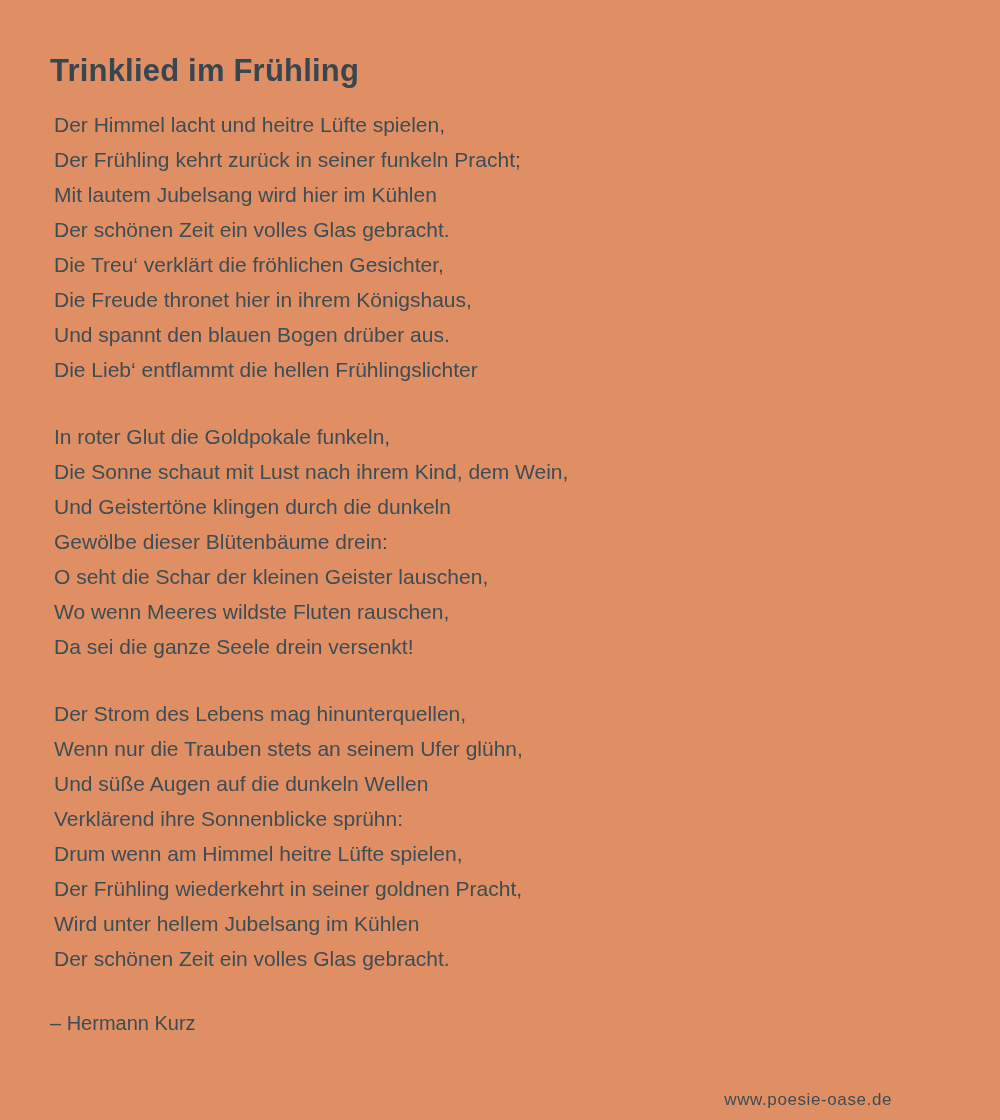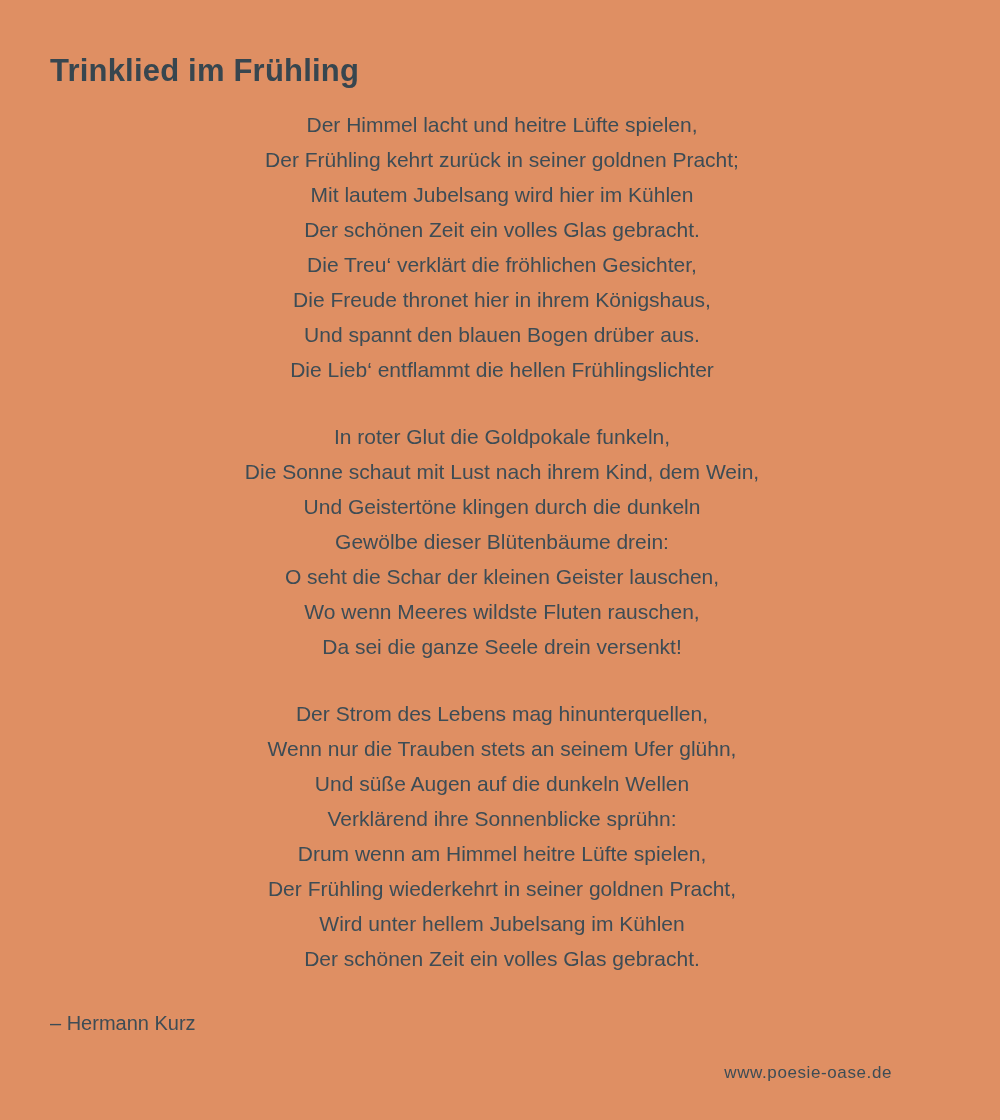--- a/index.html
+++ b/index.html
@@ -24,56 +24,55 @@
   .poem-title {
     font-size: 31px;
     font-weight: bold;
     letter-spacing: 0.2px;
     color: #37464f;
     margin: 0 0 18px 0;
     line-height: 1.2;
   }
   .stanza {
     margin: 0 0 32px 4px;
-    text-align: center;
   }
   .line {
     font-size: 21px;
     line-height: 35px;
     color: #3d4c55;
     white-space: pre;
   }
   .author {
     font-size: 20px;
     line-height: 30px;
     color: #3d4c55;
     margin-top: 20px;
   }
   .footer-url {
     position: absolute;
     right: 108px;
-    bottom: 37px;
+    bottom: 10px;
     font-size: 17px;
     letter-spacing: 0.6px;
     color: #3d4c55;
     margin-left: 27px;
   }
 </style>
 </head>
 <body>
 
 <div class="page">
 
   <h1 class="poem-title">Trinklied im Frühling</h1>
 
   <div class="poem-body">
 
     <div class="stanza">
       <div class="line">Der Himmel lacht und heitre Lüfte spielen,</div>
-      <div class="line">Der Frühling kehrt zurück in seiner goldnen Pracht;</div>
+      <div class="line">Der Frühling kehrt zurück in seiner funkeln Pracht;</div>
       <div class="line">Mit lautem Jubelsang wird hier im Kühlen</div>
       <div class="line">Der schönen Zeit ein volles Glas gebracht.</div>
       <div class="line">Die Treu‘ verklärt die fröhlichen Gesichter,</div>
       <div class="line">Die Freude thronet hier in ihrem Königshaus,</div>
       <div class="line">Und spannt den blauen Bogen drüber aus.</div>
       <div class="line">Die Lieb‘ entflammt die hellen Frühlingslichter</div>
     </div>
 
     <div class="stanza">
       <div class="line">In roter Glut die Goldpokale funkeln,</div>

